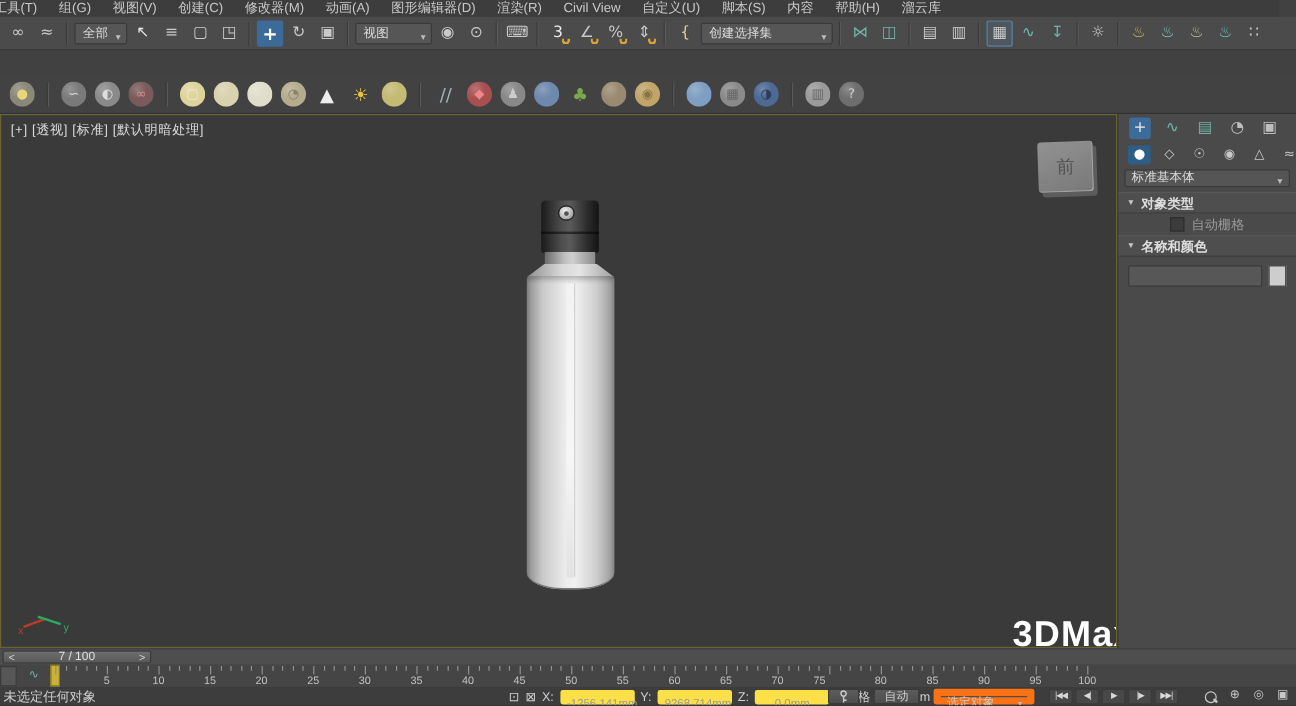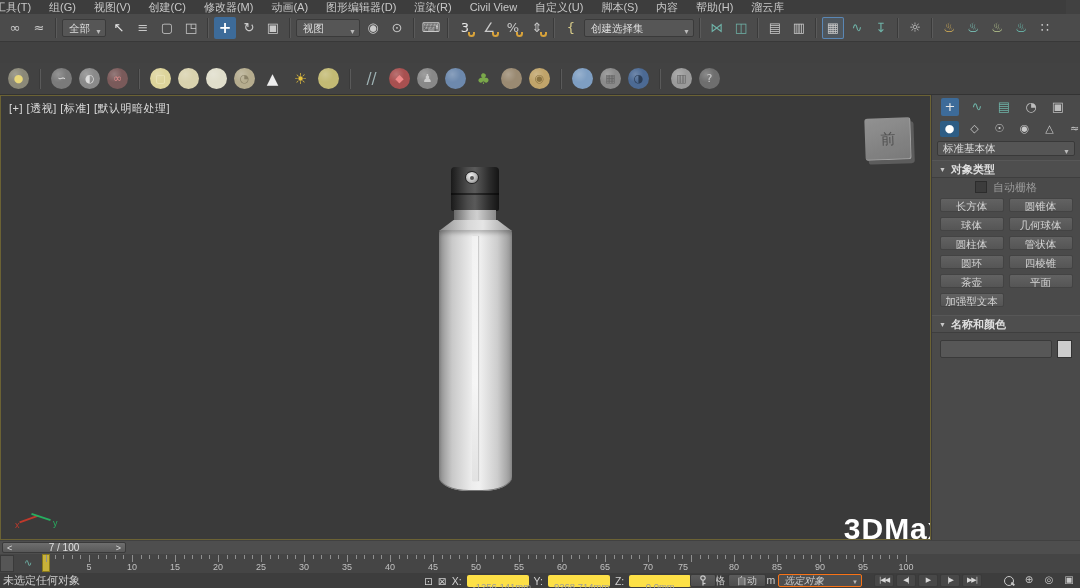--- a/index.html
+++ b/index.html
@@ -113,22 +113,22 @@
   #statusbar{position:absolute;left:0;top:33px;width:1080px;height:15px;background:#3d3d3d;display:flex;align-items:center;font-size:10.5px;}
   #sb-prompt{position:absolute;left:3px;color:#cfcfcf;font-size:11px;}
   #coord-group{position:absolute;left:424px;display:flex;align-items:center;gap:5px;}
   .coord-label{color:#cfcfcf;}
   .coord-field{width:62px;height:12px;line-height:12px;background:#4a4a4a;border:6px solid #fde047;border-radius:2px;
                color:#9a9a9a;font-size:9.5px;text-align:center;box-sizing:border-box;}
   #grid-label{color:#cfcfcf;margin-left:8px;}
   #sb-right{position:absolute;right:2px;display:flex;align-items:center;gap:12px;}
   .sb-btn{height:13px;background:linear-gradient(#5c5c5c,#4d4d4d);border:1px solid #3a3a3a;border-radius:2px;
           color:#ccc;font-size:10px;line-height:11px;padding:0 8px;box-sizing:border-box;white-space:nowrap;}
-  .sb-dd{position:relative;width:84px;height:13px;background:#4f4f4f;border:1px solid #f97316;border-radius:2px;
-         color:#ccc;font-size:10px;line-height:11px;padding:0 12px 0 5px;box-sizing:border-box;font-style:italic;}
+  .sb-dd{position:relative;width:84px;height:13px;background:#4f4f4f;border:6px solid #f97316;border-radius:2px;
+         color:#ccc;font-size:10px;line-height:11px;padding:0 12px 0 5px;box-sizing:border-box;}
   .sb-dd .caret{position:absolute;right:3px;top:2px;font-size:6px;color:#bbb;}
   .pb{width:20px;height:13px;background:#484848;border:1px solid #3a3a3a;border-radius:2px;color:#d8d8d8;
       font-size:7px;line-height:11px;text-align:center;box-sizing:border-box;letter-spacing:-1px;}
   .nav{width:18px;height:13px;color:#c9c9c9;font-size:10px;line-height:12px;text-align:center;}
   .mag{position:relative;display:inline-block;width:8px;height:8px;border:1.5px solid #c9c9c9;border-radius:50%;margin-top:2px;}
   .mag::after{content:"";position:absolute;left:6px;top:6px;width:4px;height:1.5px;background:#c9c9c9;transform:rotate(45deg);}
 </style>
 </head>
 <body>
 
@@ -282,33 +282,20 @@
       <span class="caret">▼</span>
     </div>
     <div class="rollout-h">
       <span class="arr">▼</span>
       <span>对象类型</span>
     </div>
     <div id="autogrid-row">
       <span id="autogrid-cb"></span>
       <span>自动栅格</span>
     </div>
-    <div id="obj-buttons">
-        <div class="obtn">长方体</div>
-        <div class="obtn">圆锥体</div>
-        <div class="obtn">球体</div>
-        <div class="obtn">几何球体</div>
-        <div class="obtn">圆柱体</div>
-        <div class="obtn">管状体</div>
-        <div class="obtn">圆环</div>
-        <div class="obtn">四棱锥</div>
-        <div class="obtn">茶壶</div>
-        <div class="obtn">平面</div>
-        <div class="obtn">加强型文本</div>
-      </div>
     <div class="rollout-h">
       <span class="arr">▼</span>
       <span>名称和颜色</span>
     </div>
     <div id="name-row">
       <div id="name-input"></div>
       <div id="color-swatch"></div>
     </div>
   </div>
 

